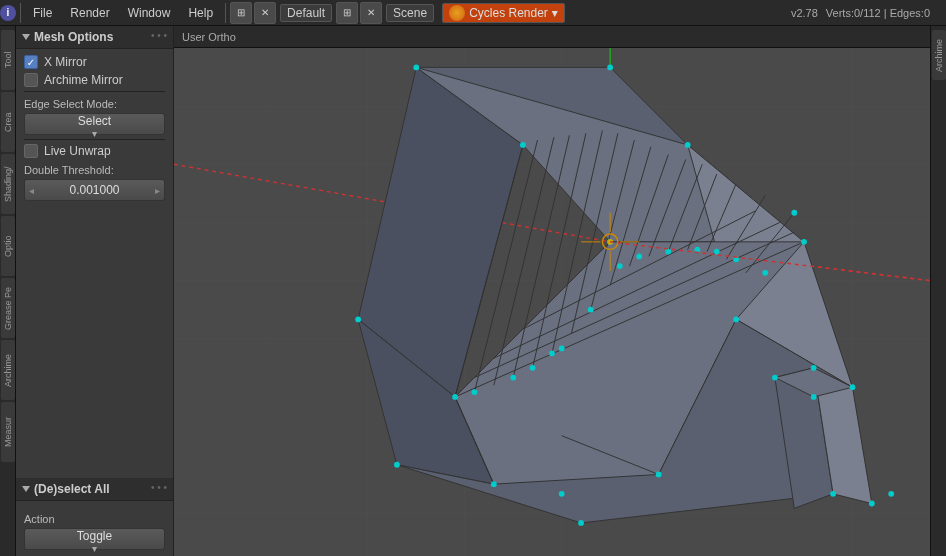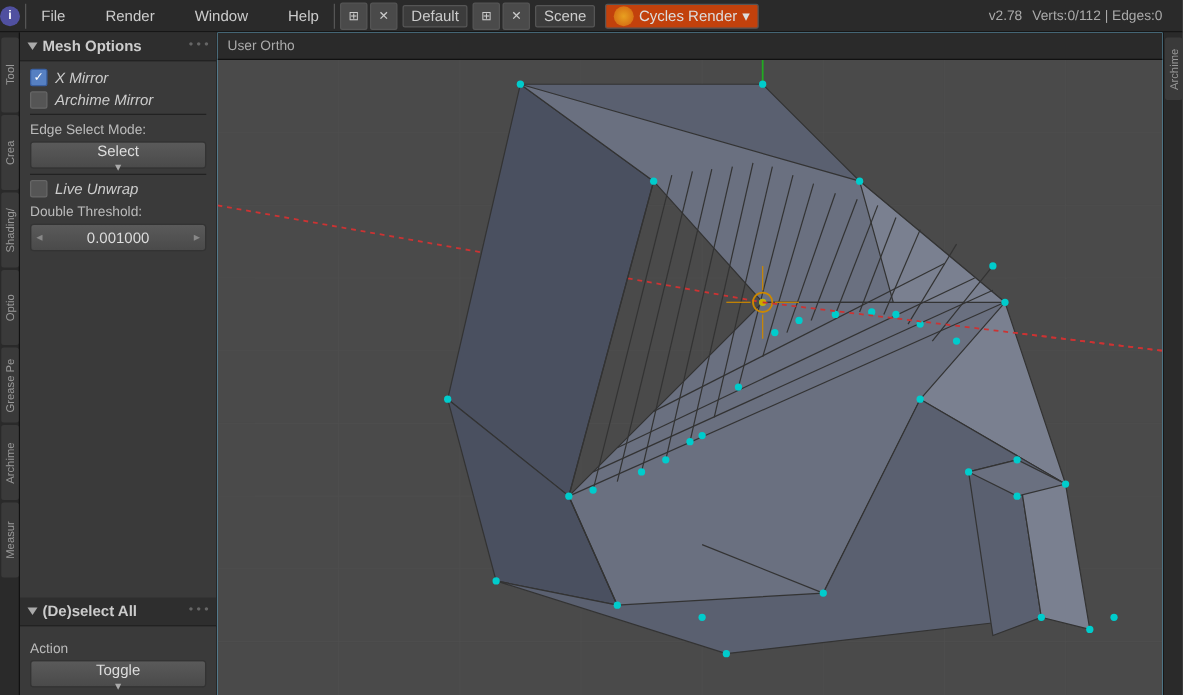--- a/index.html
+++ b/index.html
@@ -19,21 +19,21 @@
       width: 100%;
       height: 26px;
       background: #2a2a2a;
       display: flex;
       align-items: center;
       border-bottom: 1px solid #111;
     }
     .menu-items {
       display: flex;
       align-items: center;
-      gap: 16px;
+      gap: 2px;
     }
     .menu-item {
       color: #ccc;
       font-size: 12px;
       padding: 2px 8px;
       cursor: pointer;
     }
     .top-bar-separator {
       width: 1px;
       height: 20px;
@@ -180,21 +180,20 @@
       border-color: #3a60a2;
     }
     .checkbox.checked::after {
       content: '✓';
       color: white;
       font-size: 10px;
     }
     .checkbox-label {
       font-size: 12px;
       color: #ccc;
-      font-style: italic;
     }
 
     
     .field-label {
       font-size: 11px;
       color: #bbb;
       margin-bottom: 3px;
       margin-top: 6px;
     }
 
@@ -250,21 +249,21 @@
     
     .panel-divider {
       height: 1px;
       background: #222;
       margin: 4px 0;
     }
 
     
     .viewport {
       flex: 1;
-      background: #7dd3fc;
+      background: #d946ef;
       position: relative;
       overflow: hidden;
     }
 
     
     .viewport-header {
       position: absolute;
       top: 0;
       left: 0;
       right: 0;

